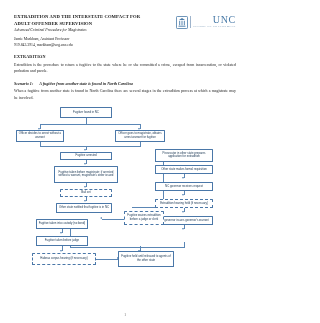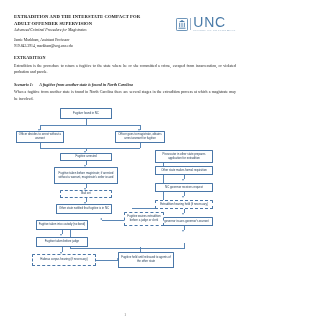--- a/index.html
+++ b/index.html
@@ -18,21 +18,21 @@
   .doc-title{
     font-size:4.6px;font-weight:bold;letter-spacing:.15px;
     line-height:1.42;text-transform:uppercase;color:#111;
     font-variant:small-caps;
   }
   .doc-sub{font-size:3.9px;font-style:italic;color:#222;margin-top:1px;}
   .logo{display:flex;align-items:center;gap:2.5px;margin-top:1px;}
   .logo-mark{width:12px;height:13px;flex:0 0 auto;}
   .logo-divider{width:.6px;height:12px;background:#9fb4cc;}
   .logo-text{display:flex;flex-direction:column;line-height:1;}
-  .logo-unc{font-family:Liberation Sans, sans-serif;font-size:14px;letter-spacing:.7px;color:#4a7ba8;}
+  .logo-unc{font-family:Liberation Serif, serif;font-size:10px;letter-spacing:.7px;color:#4a7ba8;text-align:right;}
   .logo-sog{font-size:2.7px;letter-spacing:.42px;color:#6d8fae;margin-top:1.4px;text-transform:uppercase;}
 
   .byline{margin-top:5px;font-size:3.8px;line-height:1.5;color:#222;}
 
   
   .sec-head{margin-top:6px;font-size:4.1px;font-weight:bold;letter-spacing:.2px;text-transform:uppercase;}
   .para{margin-top:2.5px;font-size:3.95px;line-height:1.62;text-align:justify;color:#1d1d1d;}
 
   .scenario{margin-top:6px;display:flex;gap:6px;font-size:4.05px;}
   .scenario-label{font-weight:bold;font-style:italic;white-space:nowrap;}

